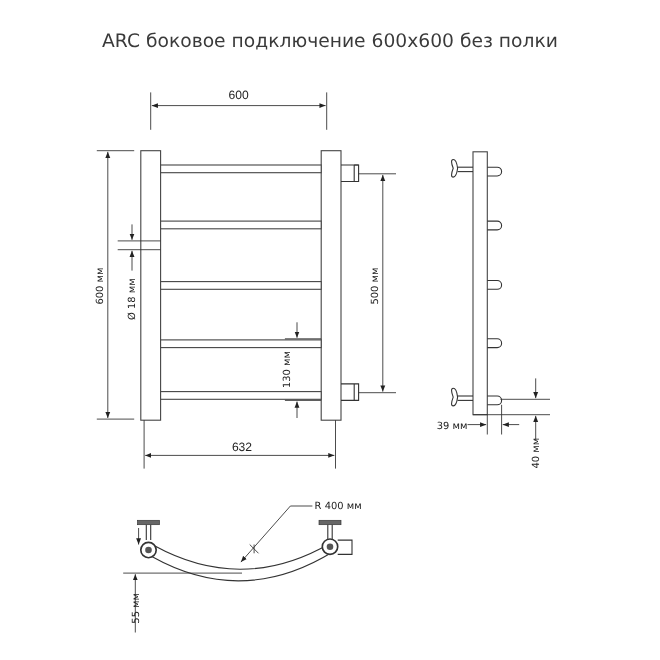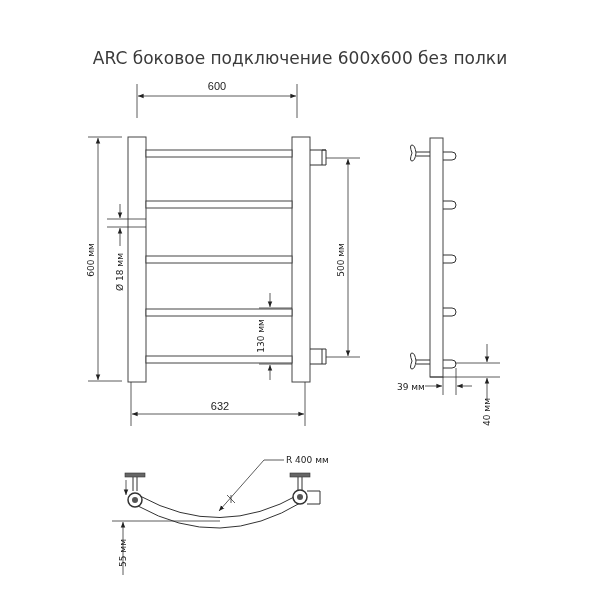--- a/index.html
+++ b/index.html
@@ -1,17 +1,17 @@
 <!DOCTYPE html>
 <html><head>
 <meta charset="utf-8">
 <style>
   html, body { margin: 0; padding: 0; background: #ffffff; }
   body { width: 600px; height: 600px; position: relative; overflow: hidden; font-family: "DejaVu Sans", sans-serif; }
-  .title { position: absolute; left: 0; top: 48px; width: 600px; text-align: center; font-size: 17px; color: #3a3a3a; font-family: "DejaVu Sans", sans-serif; letter-spacing: 0px; }
+  .title { position: absolute; left: 0; top: 28px; width: 600px; text-align: center; font-size: 17px; color: #3a3a3a; font-family: "DejaVu Sans", sans-serif; letter-spacing: 0px; }
   svg { position: absolute; left: 0; top: 0; }
   .ln { stroke: #333; stroke-width: 1; fill: none; }
   .thin { stroke: #333; stroke-width: 0.8; fill: none; }
   .part { stroke: #444; stroke-width: 1; fill: #fff; }
   .lbl { font-family: "Liberation Sans", sans-serif; font-size: 11px; fill: #222; }
   .lbl-sm { font-family: "DejaVu Sans", sans-serif; font-size: 9px; fill: #222; }
 </style>
 </head>
 <body>
 

